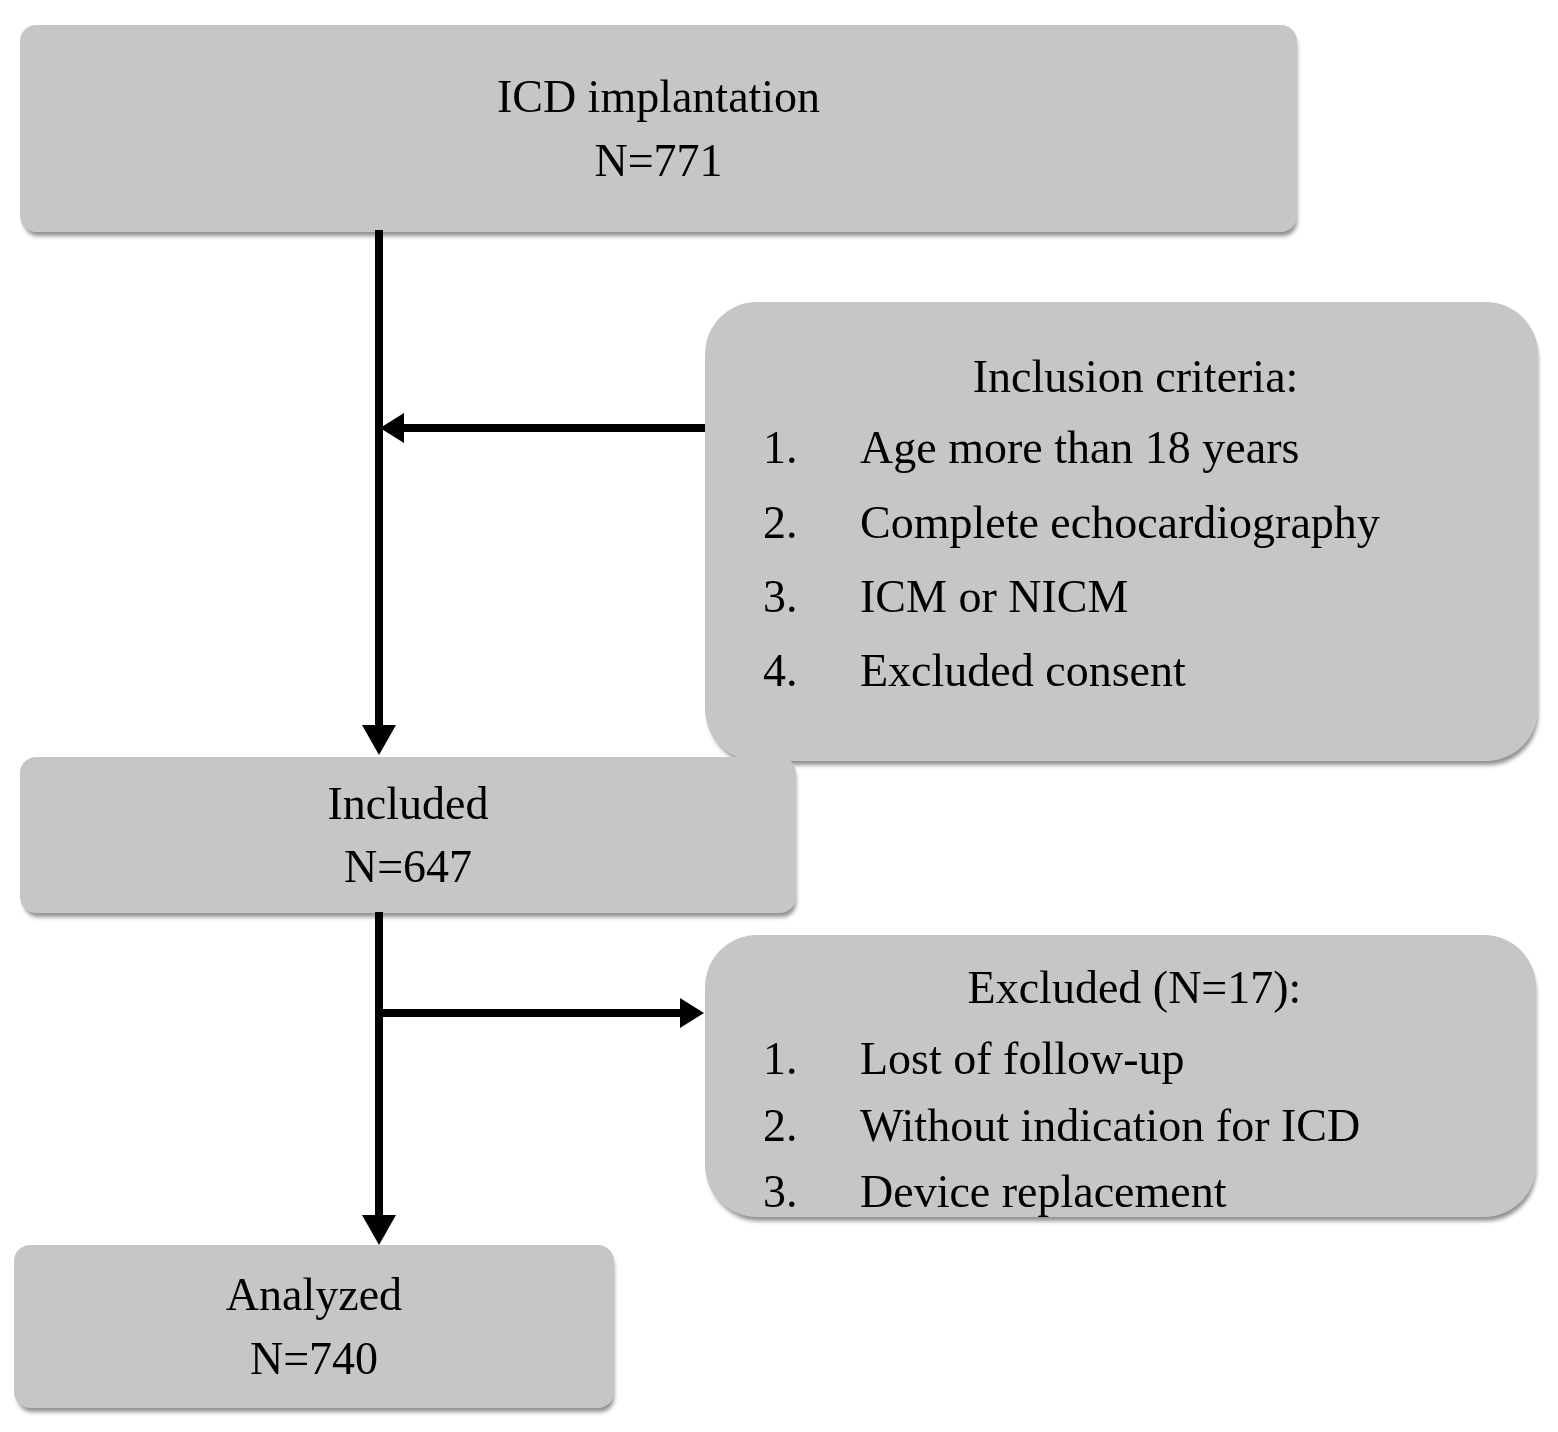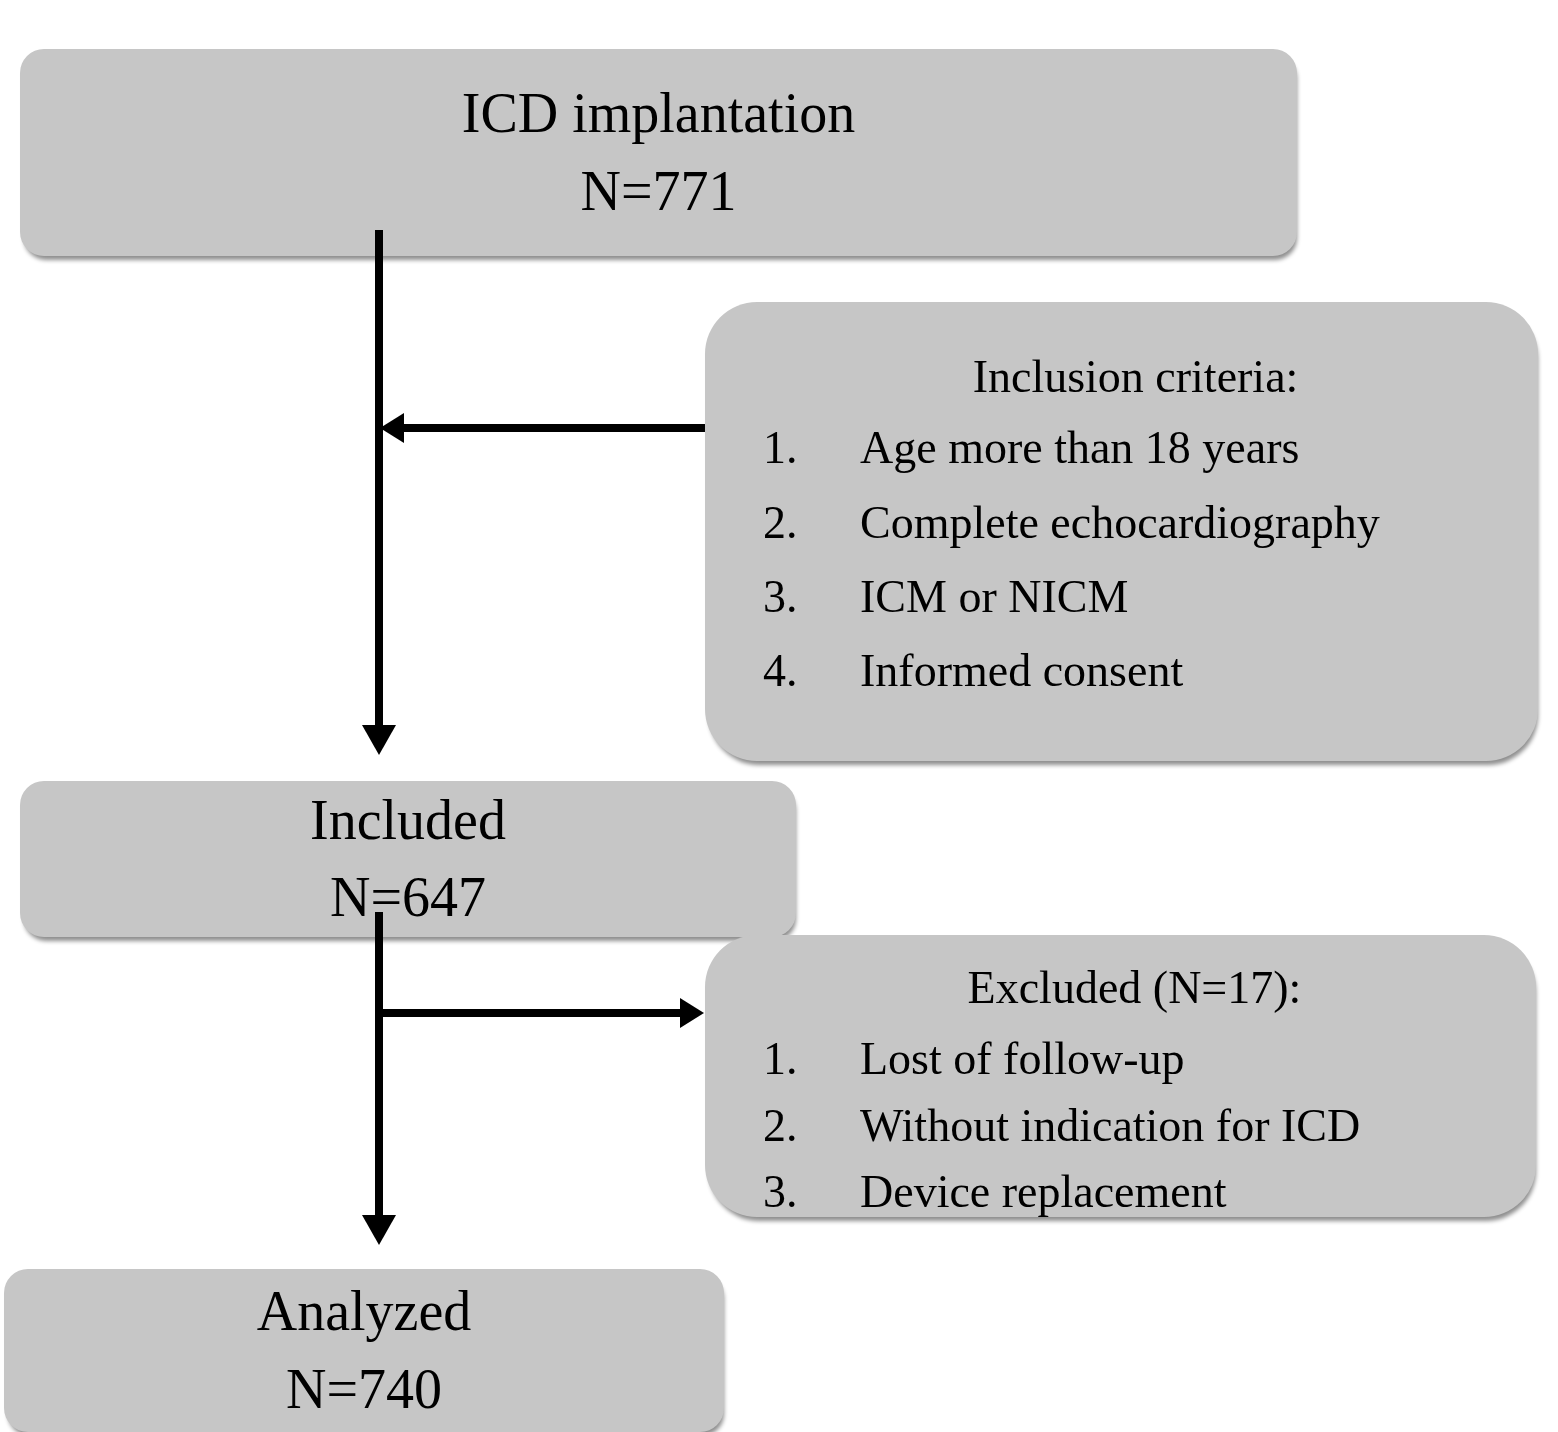--- a/index.html
+++ b/index.html
@@ -22,38 +22,37 @@
     background:var(--bg);
     overflow:hidden;
   }
   .box{
     position:absolute;
     background:var(--box-fill);
     box-shadow:2px 6px 4px -2px var(--shadow);
     color:var(--text);
   }
   .center-box{
-    border-radius:24px;
+    border-radius:16px;
     display:flex;
     flex-direction:column;
     align-items:center;
     justify-content:center;
     text-align:center;
-    font-size:56px;
+    font-size:46px;
     line-height:1.38;
-    margin-top:24px;
   }
   .side-box{
     border-radius:52px;
     font-size:46px;
     line-height:1.42;
   }
   .top-box{left:20px;top:25px;width:1277px;height:207px;}
   .included-box{left:20px;top:757px;width:776px;height:156px;}
-  .analyzed-box{left:4px;top:1245px;width:720px;height:163px;text-align:center;}
+  .analyzed-box{left:14px;top:1245px;width:600px;height:163px;text-align:center;}
   .inclusion-box{left:705px;top:302px;width:833px;height:459px;padding:42px 30px 0 58px;}
   .excluded-box{left:705px;top:935px;width:831px;height:282px;padding:20px 30px 12px 58px;}
   .side-title{
     text-align:center;
     margin-bottom:6px;
   }
   .list{display:flex;flex-direction:column;}
   .inclusion-box .list{gap:9px;}
   .excluded-box .list{gap:1px;}
   .list-row{display:flex;align-items:baseline;}
@@ -121,21 +120,21 @@
       <div class="list-row">
         <span class="list-num">2.</span>
         <span class="list-text">Complete echocardiography</span>
       </div>
       <div class="list-row">
         <span class="list-num">3.</span>
         <span class="list-text">ICM or NICM</span>
       </div>
       <div class="list-row">
         <span class="list-num">4.</span>
-        <span class="list-text">Informed consent</span>
+        <span class="list-text">Excluded consent</span>
       </div>
     </div>
   </div>
 
   <div class="box center-box included-box">
     <div>Included</div>
     <div>N=647</div>
   </div>
 
   <div class="vline v2-line"></div>

